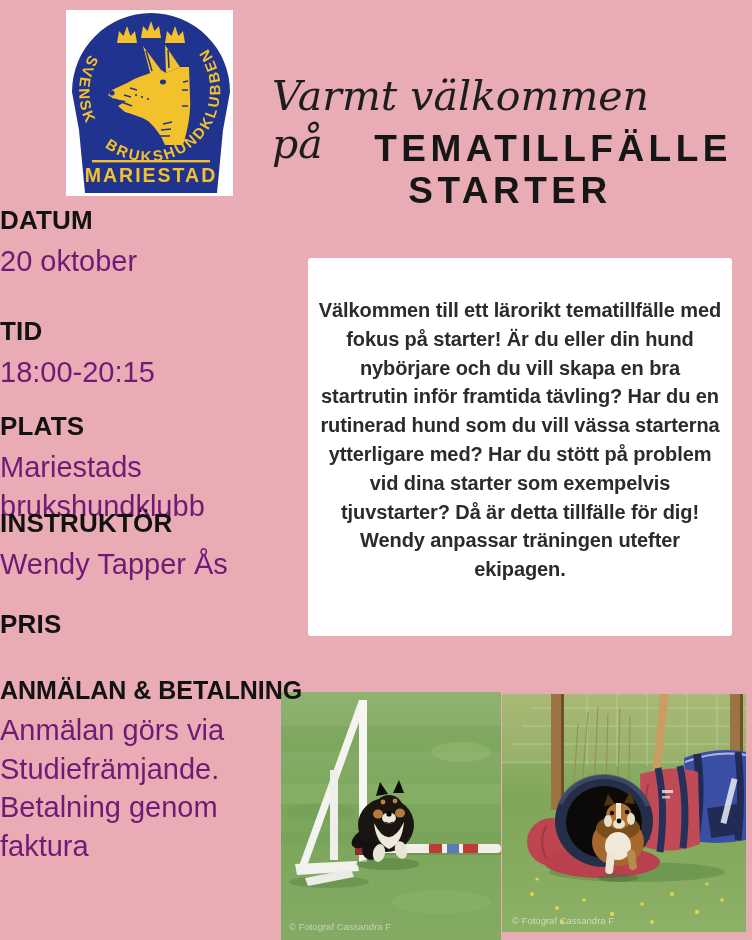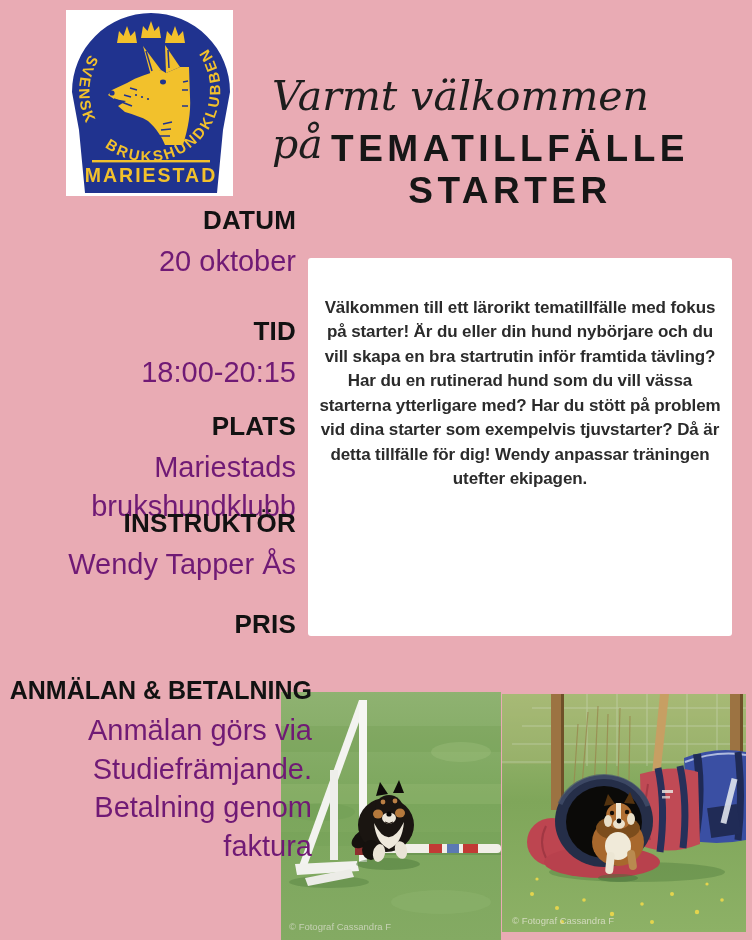--- a/index.html
+++ b/index.html
@@ -33,27 +33,27 @@
     color: #1d1d1d;
   }
   .main-title {
     position: absolute; left: 288px; width: 444px;
     text-align: center;
     font-weight: bold;
     font-size: 37px;
     letter-spacing: 4.5px;
     color: #161616;
   }
-  .t1 { top: 128px; }
+  .t1 { top: 128px; text-align: right; }
   .t2 { top: 170px; }
 
   
   .detail {
     position: absolute; left: 0; width: 296px;
-    text-align: right;
+    text-align: left;
     z-index: 5;
   }
   .g1 { top: 206px; } .g2 { top: 317px; } .g3 { top: 412px; }
   .g4 { top: 509px; } .g5 { top: 610px; }
   .g6 { top: 676px; width: 312px; }
   .dlabel {
     font-weight: bold; font-size: 26px; color: #121212;
     line-height: 1.12; letter-spacing: 0.2px;
   }
   .g6 .dlabel { font-size: 25px; letter-spacing: 0; }
@@ -63,21 +63,21 @@
 
   
   .desc-box {
     position: absolute; left: 308px; top: 258px;
     width: 424px; height: 378px;
     background: #ffffff; border-radius: 3px;
   }
   .desc-text {
     padding: 38px 9px 0 9px;
     text-align: center;
-    font-size: 17px; font-weight: bold;
+    font-size: 20px; font-weight: bold;
     line-height: 1.44;
     color: #2b2b2b;
     letter-spacing: -0.1px;
   }
 
   
   .photo-left  { position: absolute; left: 281px; top: 692px; width: 220px; height: 248px; z-index: 1; }
   .photo-right { position: absolute; left: 502px; top: 694px; width: 244px; height: 238px; z-index: 1; }
   .photo-left svg, .photo-right svg { display: block; width: 100%; height: 100%; }
   .wm { font-family: "Liberation Sans", sans-serif; }

